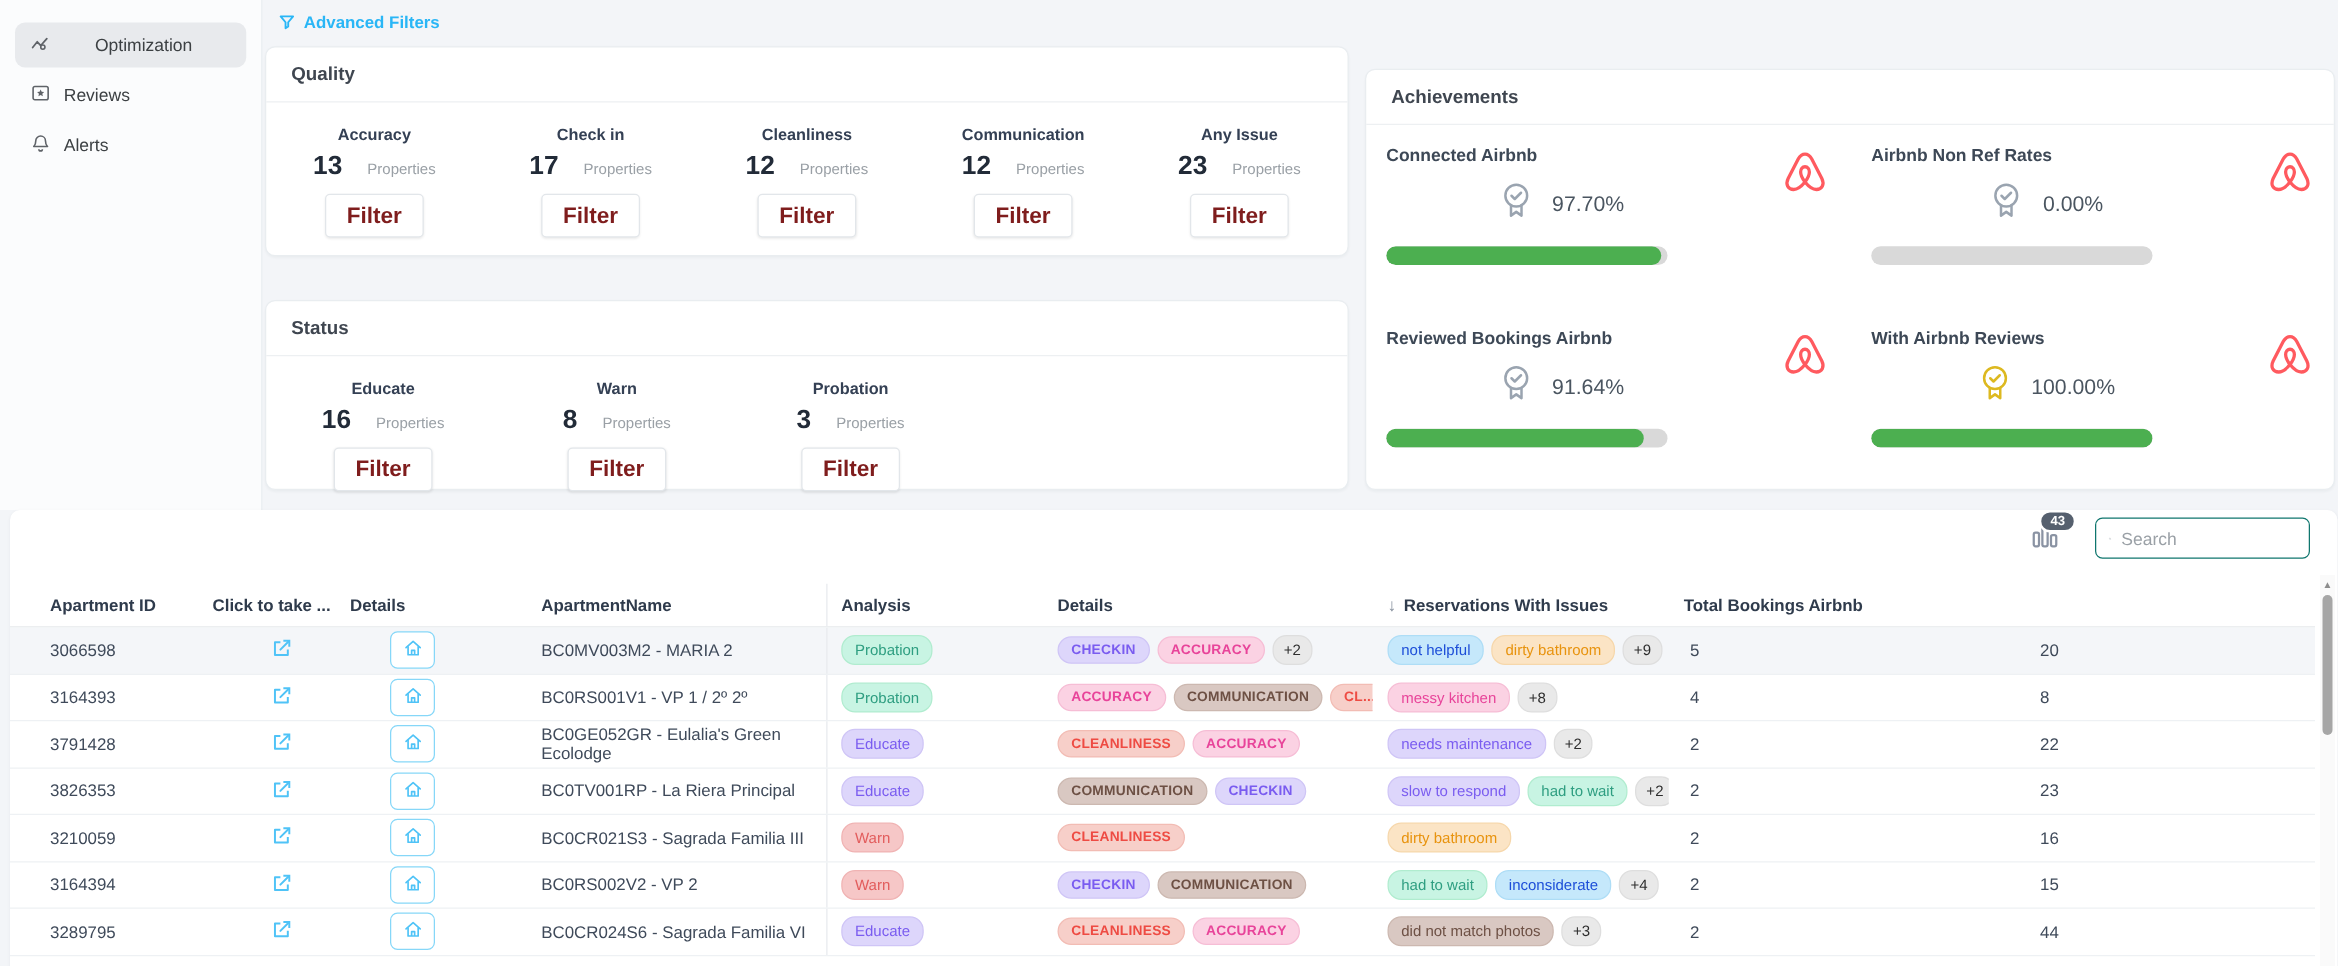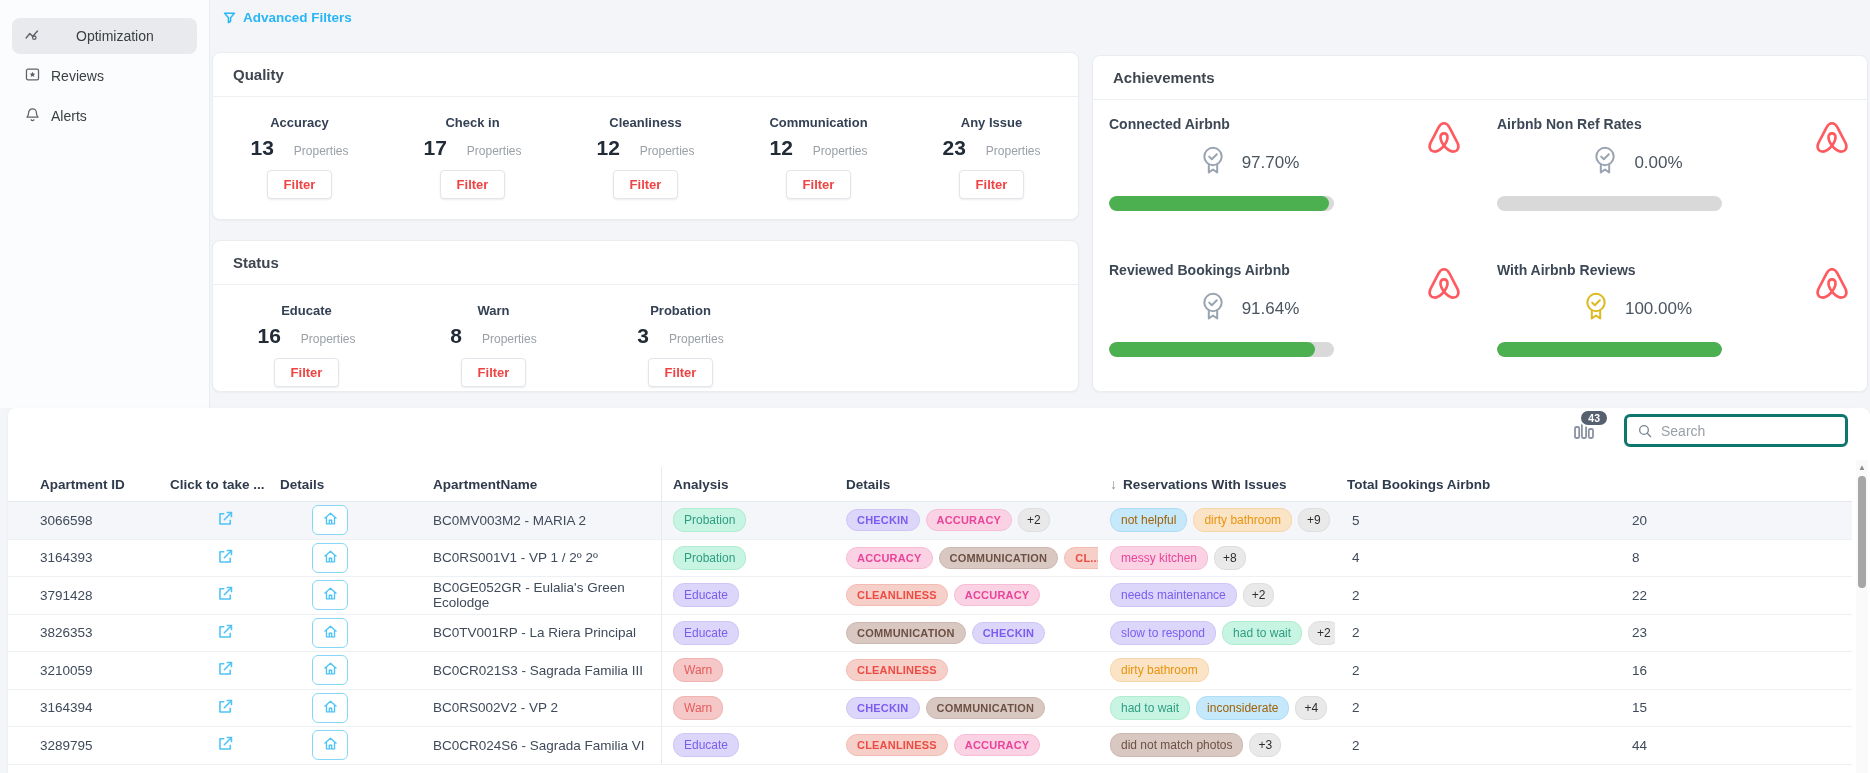--- a/index.html
+++ b/index.html
@@ -16,34 +16,34 @@
 
   
   .adv-filters { position:absolute; left:222px; top:10px; display:flex; align-items:center;
     gap:6px; color:#29b6f6; font-size:13.5px; font-weight:700; cursor:pointer; }
 
   
   .card { position:absolute; background:#fff; border:1px solid #e9edf0; border-radius:8px;
     box-shadow:0 1px 2px rgba(25,39,57,.04); }
   .card-title { padding:13px 20px; font-size:15px; font-weight:700; color:#3f4650;
     border-bottom:1px solid #edf0f2; }
-  #card-quality  { left:212px; top:52px;  width:867px; height:168px; }
+  #card-quality  { left:212px; top:37px;  width:867px; height:168px; }
   #card-status   { left:212px; top:240px; width:867px; height:152px; }
   #card-achieve  { left:1092px; top:55px; width:776px; height:337px; }
 
   .metrics { display:grid; padding-top:18px; }
   #card-quality .metrics { grid-template-columns:repeat(5,173px); }
   #card-status  .metrics { grid-template-columns:repeat(3,187px); }
   .metric { display:flex; flex-direction:column; align-items:center; }
   .metric .m-label { font-size:13px; font-weight:700; color:#344054; }
   .metric .m-valrow { margin-top:6px; }
   .metric .m-value { font-size:21px; font-weight:700; color:#222b38; }
   .metric .m-unit { font-size:12px; color:#9aa0a6; margin-left:20px; }
-  .filter-btn { margin-top:10px; padding:6px 16px; font-size:13px; font-weight:600;
-    color:#ef4444; background:#fff; border:1px solid #e2e6ea; border-radius:4px;
+  .filter-btn { margin-top:10px; padding:6px 16px; font-size:18px; font-weight:600;
+    color:#7f1d1d; background:#fff; border:1px solid #e2e6ea; border-radius:4px;
     box-shadow:0 1px 2px rgba(0,0,0,.08); cursor:pointer;
     font-family:"Liberation Sans", sans-serif; }
 
   
   .ach-grid { display:grid; grid-template-columns:388px 388px; grid-template-rows:146px 146px; }
   .ach-cell { padding:16px 16px 0 16px; display:flex; }
   .ach-left { width:240px; }
   .ach-title { font-size:14px; font-weight:700; color:#3d4856; }
   .ach-medalrow { display:flex; align-items:center; margin-top:12px; margin-left:40px;justify-content:center; }
   .ach-pct { font-size:17px; color:#4a5560; margin-left:14px; }
@@ -52,22 +52,22 @@
   .ach-fill { height:100%; background:#4caf50; border-radius:8px; }
   .ach-logo { margin-left:75px; margin-top:2px; }
 
   
   .panel { position:absolute; left:8px; right:0; top:408px; height:365px;
     background:#fff; border-radius:8px 8px 0 0; box-shadow:0 1px 3px rgba(25,39,57,.06); }
   .toolbar { position:absolute; right:22px; top:6px; display:flex; align-items:center; gap:28px; }
   .chart-btn { position:relative; cursor:pointer; }
   .chart-badge { position:absolute; top:-8px; right:-13px; background:#56606e; color:#fff;
     font-size:10.5px; font-weight:700; padding:1px 7px; border-radius:9px; border:2px solid #fff; }
-  .search-box { display:flex; align-items:center; gap:8px; width:224px; height:33px;
-    border:3px solid #0f766e; border-radius:6px; padding:0 10px; background:#fff; }
+  .search-box { display:flex; align-items:center; gap:8px; width:172px; height:33px;
+    border:1px solid #0f766e; border-radius:6px; padding:0 10px; background:#fff; }
   .search-box input { border:none; outline:none; font-size:14px; color:#3c4858; width:140px;
     font-family:"Liberation Sans", sans-serif; }
   .search-box input::placeholder { color:#9aa0a6; }
 
   .t-grid { display:grid; grid-template-columns:162px 110px 100px 281px 173px 264px 237px 285px 1fr; }
   .t-head { position:absolute; left:0; right:18px; top:59px; height:35px;
     border-bottom:1px solid #e6e9ec; font-size:13.5px; font-weight:700; color:#2f3b4c; }
   .th { display:flex; align-items:center; cursor:pointer; }
   .sort-arrow { color:#8a93a0; font-weight:400; margin-right:6px; font-size:14px; }
   .t-body { position:absolute; left:0; right:18px; top:94px; bottom:0; overflow:hidden; }
@@ -88,21 +88,21 @@
 
   
   .tag { display:inline-flex; align-items:center; padding:4px 10px; border-radius:11px;
     font-size:12px; white-space:nowrap; margin-right:6px; }
   .tag.cat { font-size:11px; font-weight:700; letter-spacing:.2px; }
   .tc-mint     { background:#c8f4e3; color:#2e9e81; border:1px solid #b0eccf; }
   .tc-lavender { background:#ddd6fb; color:#7a5cf0; border:1px solid #cfc5f6; }
   .tc-pink     { background:#fbd2e3; color:#e8449a; border:1px solid #f6bdd5; }
   .tc-salmon   { background:#f7cfc9; color:#ee4b43; border:1px solid #f2bcb4; }
   .tc-taupe    { background:#d9c8c2; color:#6d5044; border:1px solid #ccb8b0; }
-  .tc-blue     { background:#c5e8fb; color:#a16207; border:1px solid #aeddf6; }
+  .tc-blue     { background:#c5e8fb; color:#1d4ed8; border:1px solid #aeddf6; }
   .tc-orange   { background:#fbe4c5; color:#e8930e; border:1px solid #f6d7ab; }
   .tc-warnred  { background:#f6c7c7; color:#e25c5c; border:1px solid #f0b3b3; }
   .tc-gray     { background:#e9e9e9; color:#2d2d2d; border:1px solid #dedede; padding:4px 8px; }
 
   
   .vscroll { position:absolute; right:2px; top:52px; bottom:0; width:12px; background:#fafafa; }
   .vscroll .arr { display:block; text-align:center; font-size:8px; color:#8d8d8d; padding-top:3px; }
   .vthumb { position:absolute; left:2px; top:16px; width:8px; height:112px;
     background:#a6a6a6; border-radius:4px; cursor:pointer; }
 </style>

